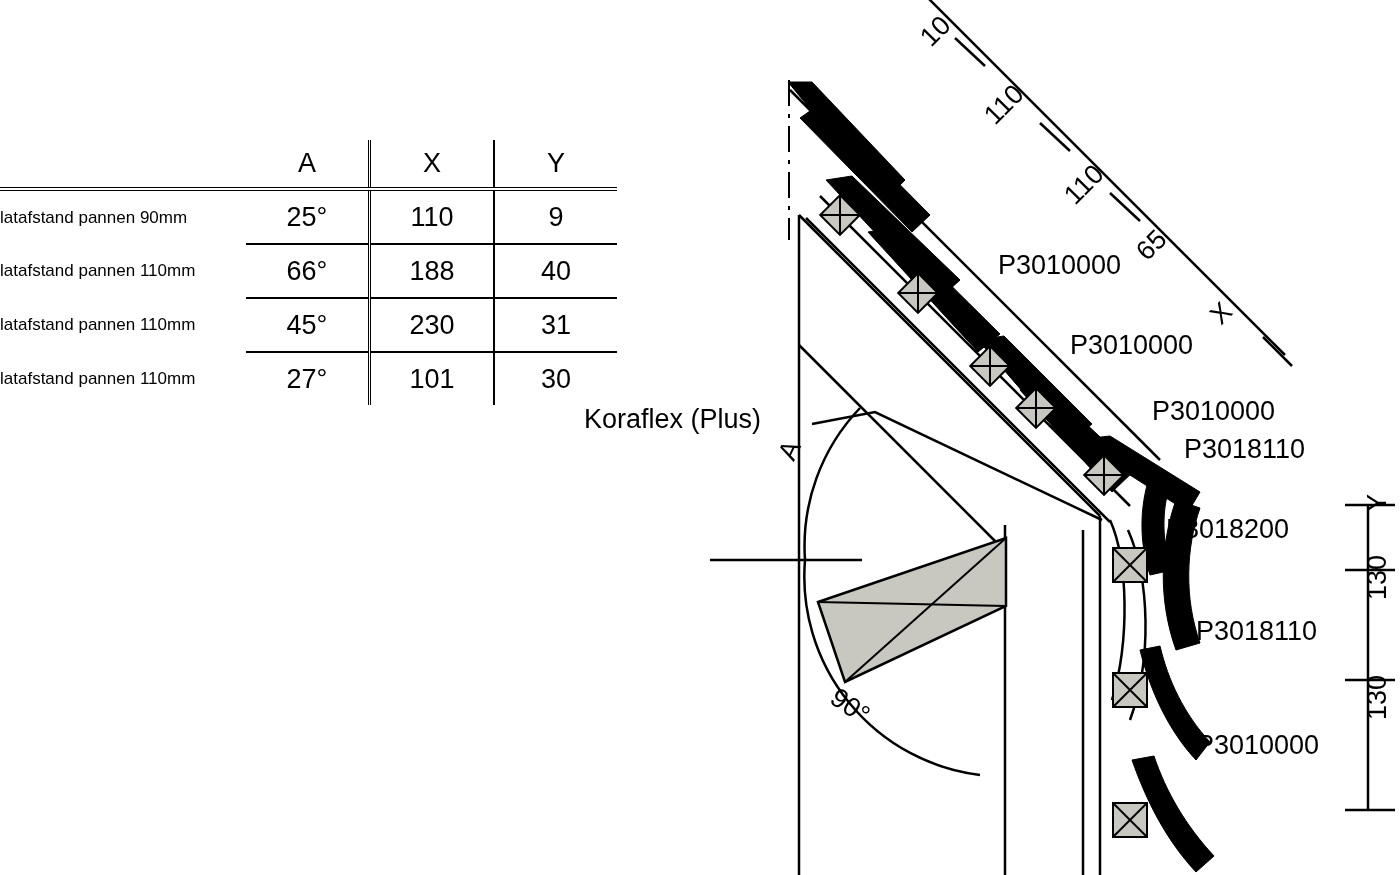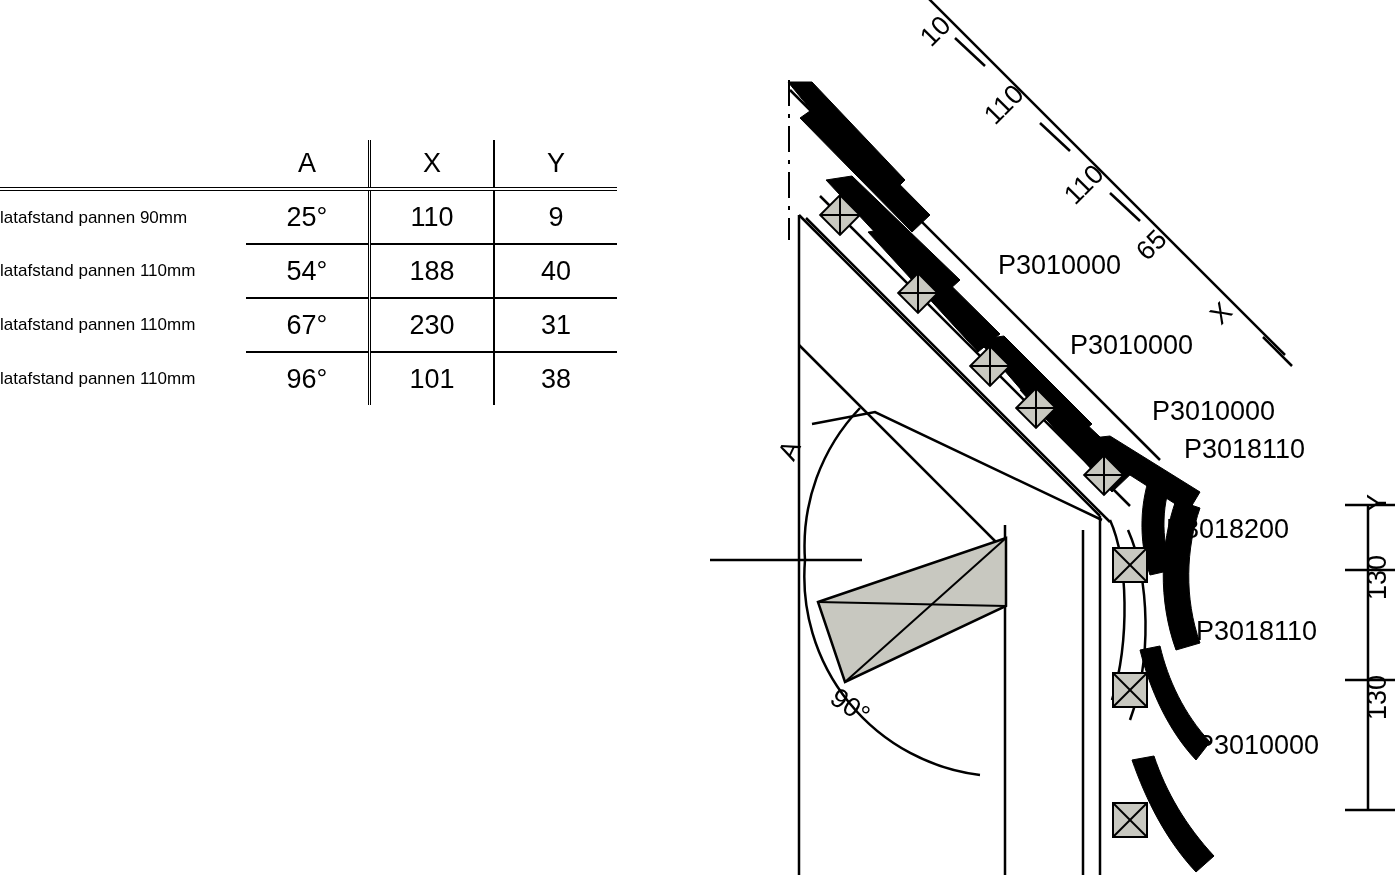--- a/index.html
+++ b/index.html
@@ -108,35 +108,35 @@
         <td class="hdr-cell col-y cell-y">Y</td>
       </tr>
       <tr class="data-row">
         <td class="row-label">latafstand pannen 90mm</td>
         <td class="val-cell cell-a">25°</td>
         <td class="val-cell cell-x">110</td>
         <td class="val-cell cell-y">9</td>
       </tr>
       <tr class="data-row">
         <td class="row-label">latafstand pannen 110mm</td>
-        <td class="val-cell cell-a">54°</td>
+        <td class="val-cell cell-a">66°</td>
         <td class="val-cell cell-x">188</td>
         <td class="val-cell cell-y">40</td>
       </tr>
       <tr class="data-row">
         <td class="row-label">latafstand pannen 110mm</td>
-        <td class="val-cell cell-a">67°</td>
+        <td class="val-cell cell-a">45°</td>
         <td class="val-cell cell-x">230</td>
         <td class="val-cell cell-y">31</td>
       </tr>
       <tr class="data-row">
         <td class="row-label">latafstand pannen 110mm</td>
-        <td class="val-cell cell-a">96°</td>
+        <td class="val-cell cell-a">27°</td>
         <td class="val-cell cell-x">101</td>
-        <td class="val-cell cell-y">38</td>
+        <td class="val-cell cell-y">30</td>
       </tr>
     </tbody>
       </table>
   </div>
 
   <svg id="drawing" viewBox="0 0 1400 875">
 
     <defs>
       <g id="screwPlate">
         <rect x="-17" y="-17" width="34" height="34" fill="#c8c8c0" stroke="#000" stroke-width="2"></rect>
@@ -240,20 +240,21 @@
     <g stroke="#000" stroke-width="2.5" fill="none">
       <line x1="1368" y1="505" x2="1368" y2="810"></line>
       <line x1="1345" y1="505" x2="1395" y2="505"></line>
       <line x1="1345" y1="570" x2="1395" y2="570"></line>
       <line x1="1345" y1="680" x2="1395" y2="680"></line>
       <line x1="1345" y1="810" x2="1395" y2="810"></line>
     </g>
 
   </svg>
 
+  <div class="lbl" style="left:584px; top:404px;">Koraflex (Plus)</div>
 
   <div class="lbl" style="left:998px; top:250px;">P3010000</div>
   <div class="lbl" style="left:1070px; top:330px;">P3010000</div>
   <div class="lbl" style="left:1152px; top:396px;">P3010000</div>
   <div class="lbl" style="left:1184px; top:434px;">P3018110</div>
   <div class="lbl" style="left:1166px; top:514px;">P3018200</div>
   <div class="lbl" style="left:1196px; top:616px;">P3018110</div>
   <div class="lbl" style="left:1196px; top:730px;">P3010000</div>
 
   <div class="lbl rot-m45" style="left:936px; top:22px;">10</div>

